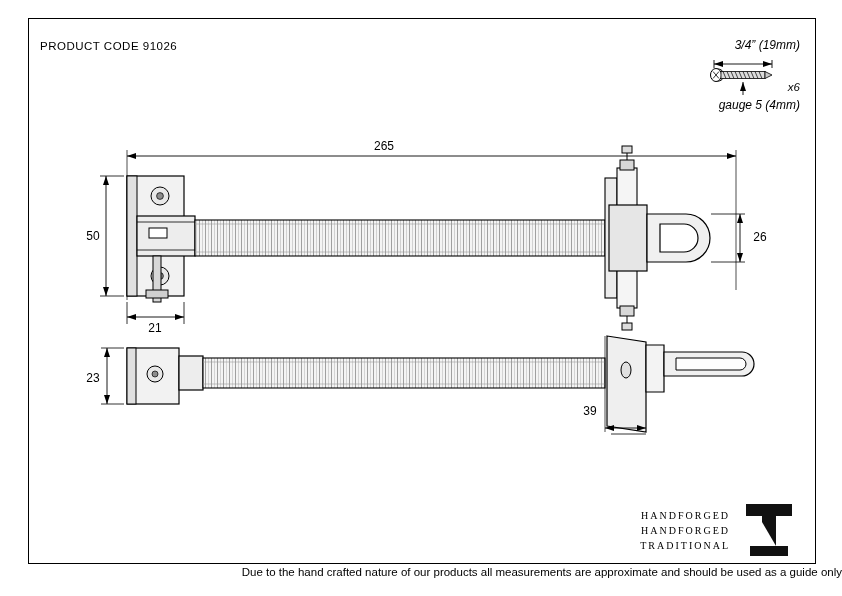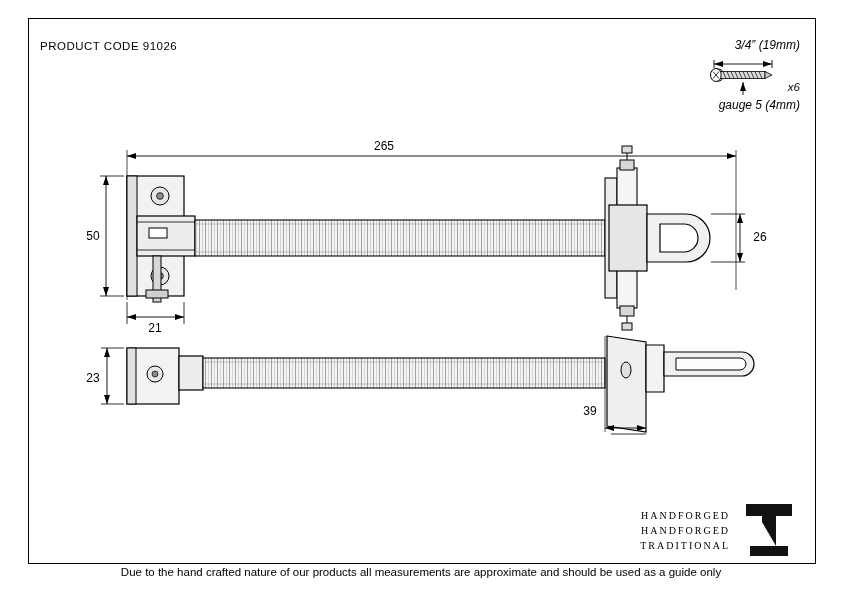--- a/index.html
+++ b/index.html
@@ -3,21 +3,21 @@
 <meta charset="utf-8">
 <style>
   html,body{margin:0;padding:0;background:#ffffff;}
   body{width:842px;height:596px;font-family:"Liberation Sans",sans-serif;color:#000;}
   .page{position:relative;width:842px;height:596px;overflow:hidden;}
   .frame{position:absolute;left:28px;top:18px;width:786px;height:544px;border:1px solid #000;background:#fff;}
   .product-code{position:absolute;left:40px;top:40px;font-size:11.5px;letter-spacing:.5px;color:#000;}
   .screw-top-label{position:absolute;right:42px;top:38px;font-size:12px;font-style:italic;color:#000;text-align:right;}
   .screw-bottom-label{position:absolute;right:42px;top:98px;font-size:12px;font-style:italic;color:#000;text-align:right;}
   .screw-x6{position:absolute;right:42px;top:81px;font-size:11.5px;font-style:italic;}
-  .footer-note{position:absolute;left:0;top:566px;width:842px;text-align:center;font-size:11.5px;color:#000;}
+  .footer-note{position:absolute;left:0;top:566px;width:842px;text-align:right;font-size:11.5px;color:#000;}
   .logo{position:absolute;right:46px;bottom:38px;display:flex;align-items:center;gap:12px;}
   .logo-text{font-size:10px;letter-spacing:2px;line-height:15px;text-align:right;font-family:"Liberation Serif",serif;color:#000;}
   .logo-mark{width:54px;height:56px;position:relative;}
   svg.draw{position:absolute;left:0;top:0;width:842px;height:596px;pointer-events:none;}
   .dim-txt{font-size:12px;font-family:"Liberation Sans",sans-serif;fill:#000;}
   .noselect{user-select:none;}
 </style>
 </head>
 <body>
 

